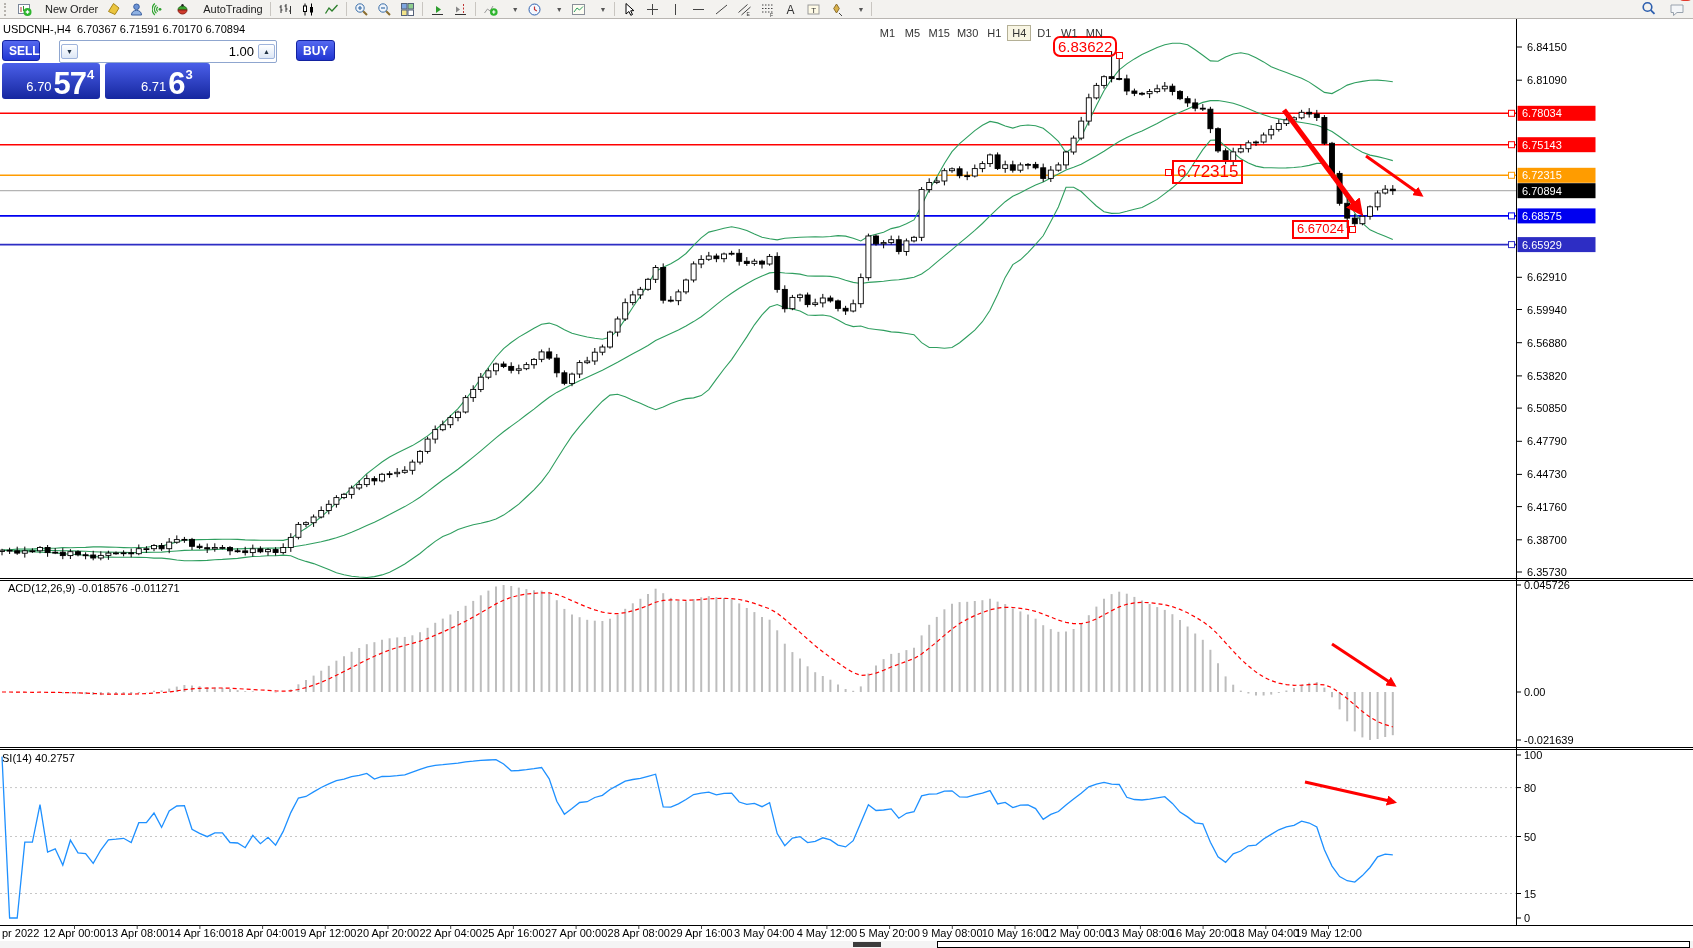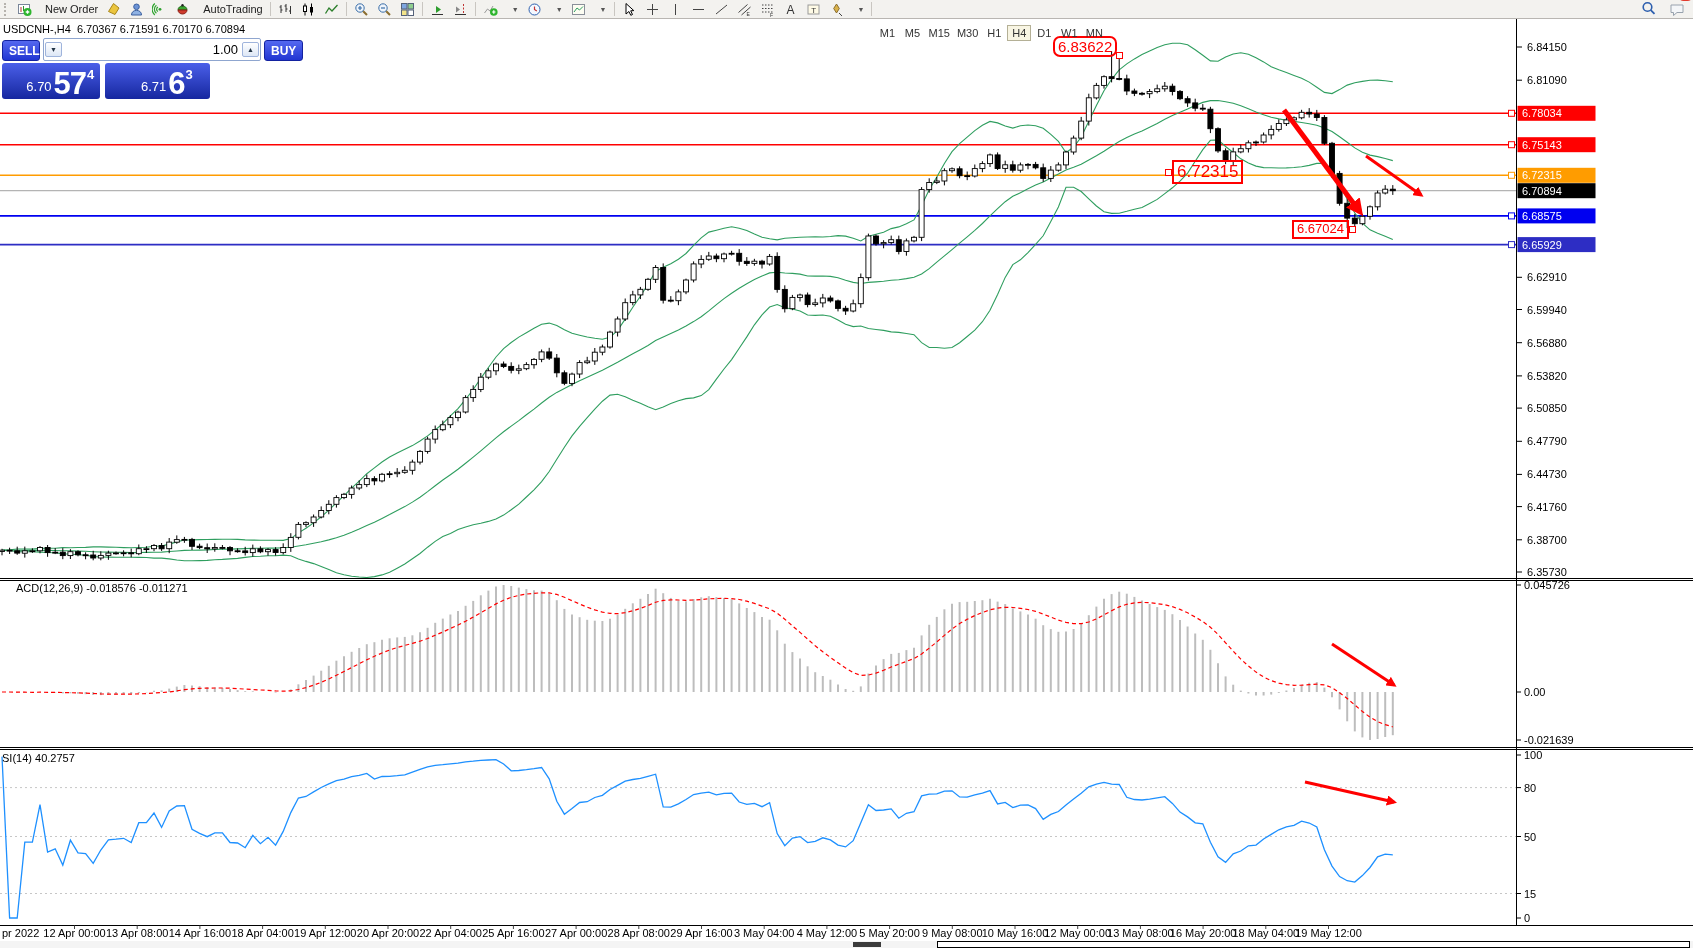--- a/index.html
+++ b/index.html
@@ -21,35 +21,35 @@
   .chat-badge{position:absolute;right:-4px;top:-4px;min-width:11px;height:11px;border-radius:6px;
               background:#e23b2e;color:#fff;font-size:9px;font-weight:bold;text-align:center;
               line-height:11px;padding:0 2px;}
   .tf-btn{height:16px;min-width:24px;padding:0 2px;border:1px solid transparent;background:transparent;
           font-size:11px;color:#333;font-family:inherit;margin-top:48px;}
   .tf-btn.active{background:#f8f5e3;border-color:#b4b096;}
   
   .overlay{position:absolute;z-index:5;}
   #symbol-line{left:3px;top:23px;font-size:11px;color:#000;white-space:pre;}
   .ind-label{font-size:11px;color:#000;white-space:pre;}
-  #macd-label{left:16px;top:582px;text-align:center;}
+  #macd-label{left:8px;top:582px;text-align:center;}
   #rsi-label{left:2px;top:752px;}
   
   .flag{position:absolute;border:2px solid #ff0000;color:#ff0000;padding:0 3px;line-height:1.15;
         background:transparent;z-index:6;}
   .flag-a{font-size:15px;border-radius:7px;}
   .flag-b{font-size:17px;}
   .flag-c{font-size:13px;}
   .flag .tail{position:absolute;width:5px;height:5px;border:1px solid #f00;background:#fff;}
   .flag-a .tail{right:-8px;bottom:-4px;}
   .flag-b .tail{left:-9px;top:50%;margin-top:-3px;}
   .flag-c .tail{right:-9px;top:50%;margin-top:-3px;}
   
   .ocp{position:absolute;left:2px;top:40px;width:208px;z-index:6;}
-  .ocp-row1{display:flex;gap:3px;align-items:flex-end;height:21px;}
+  .ocp-row1{display:flex;gap:19px;align-items:flex-start;height:21px;}
   .ocp-btn{border:1px solid #1322a0;border-radius:3px;color:#fff;font-weight:bold;font-size:12px;
            background:linear-gradient(#5468f0,#2136d2);height:21px;font-family:inherit;}
   .ocp-sell{width:38px;}
   .ocp-buy{width:48px;}
   .ocp-spin{flex:1;display:flex;align-items:center;background:#fff;border:1px solid #8fa6cf;
             border-radius:2px;height:19px;padding:1px;}
   .spin-btn{width:17px;height:15px;border:1px solid #9fb4dc;background:linear-gradient(#fff,#dde7f6);
             font-size:7px;color:#234;display:flex;align-items:center;justify-content:center;
             border-radius:2px;font-family:inherit;padding:0;}
   .vol{flex:1;border:none;outline:none;text-align:right;font-size:13px;font-family:inherit;

